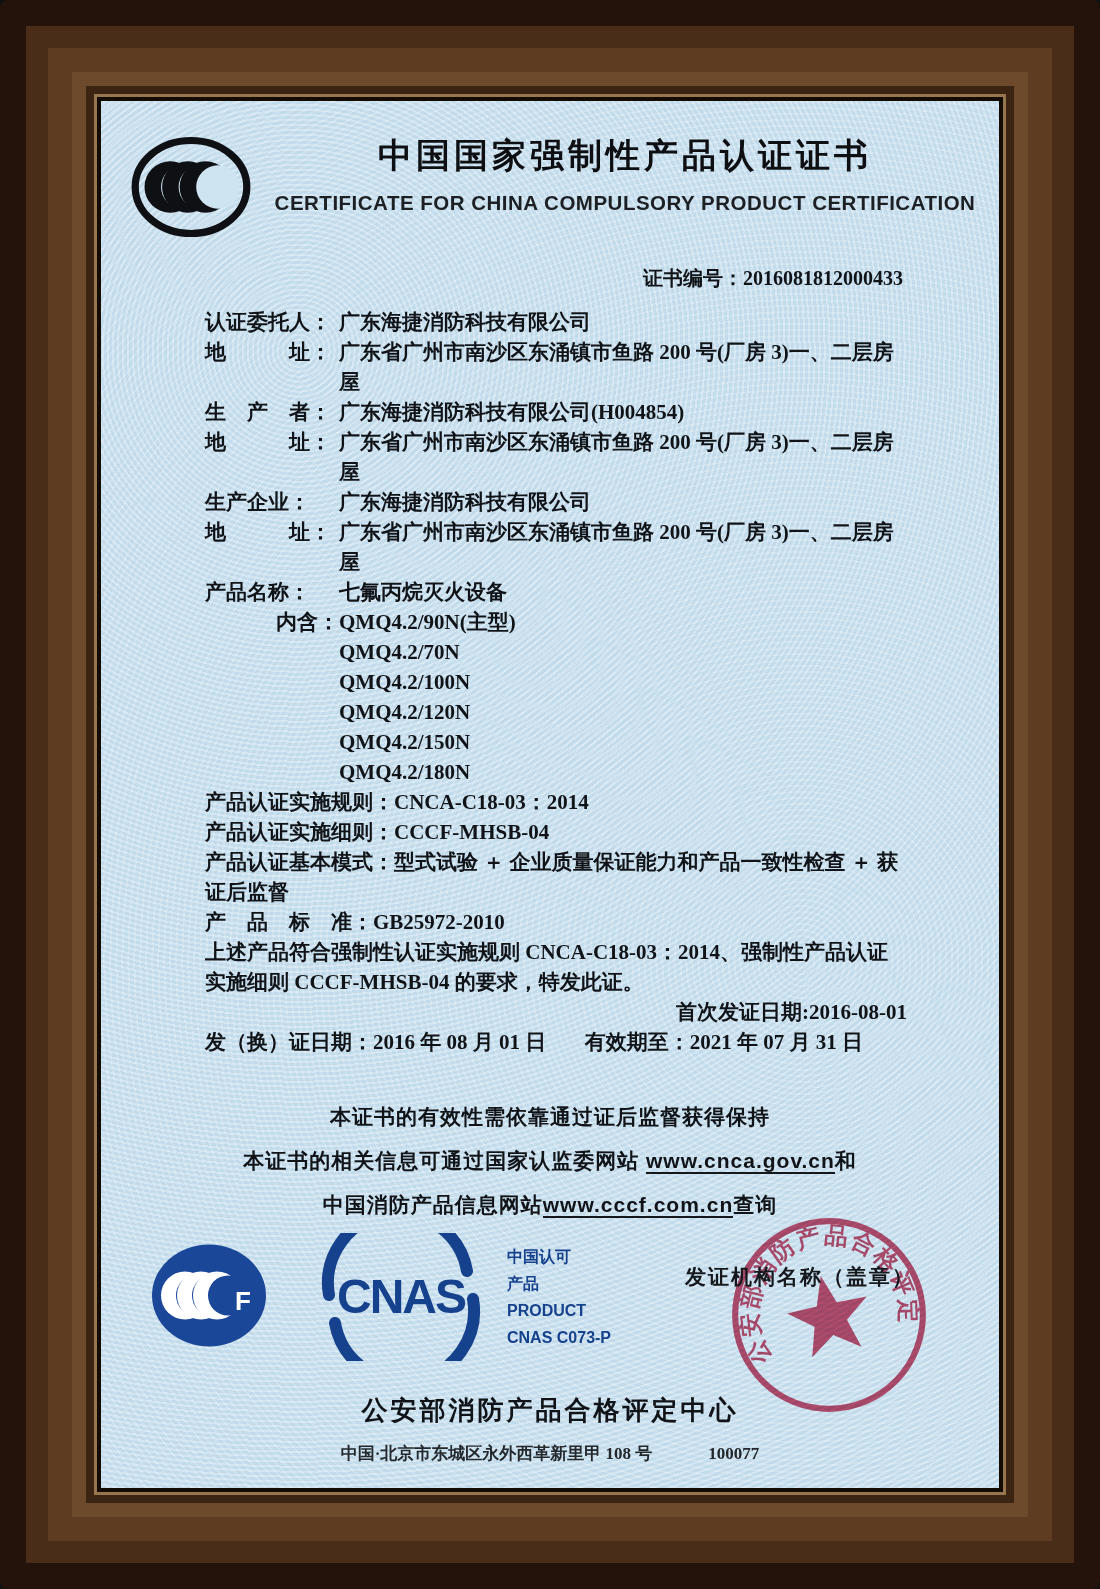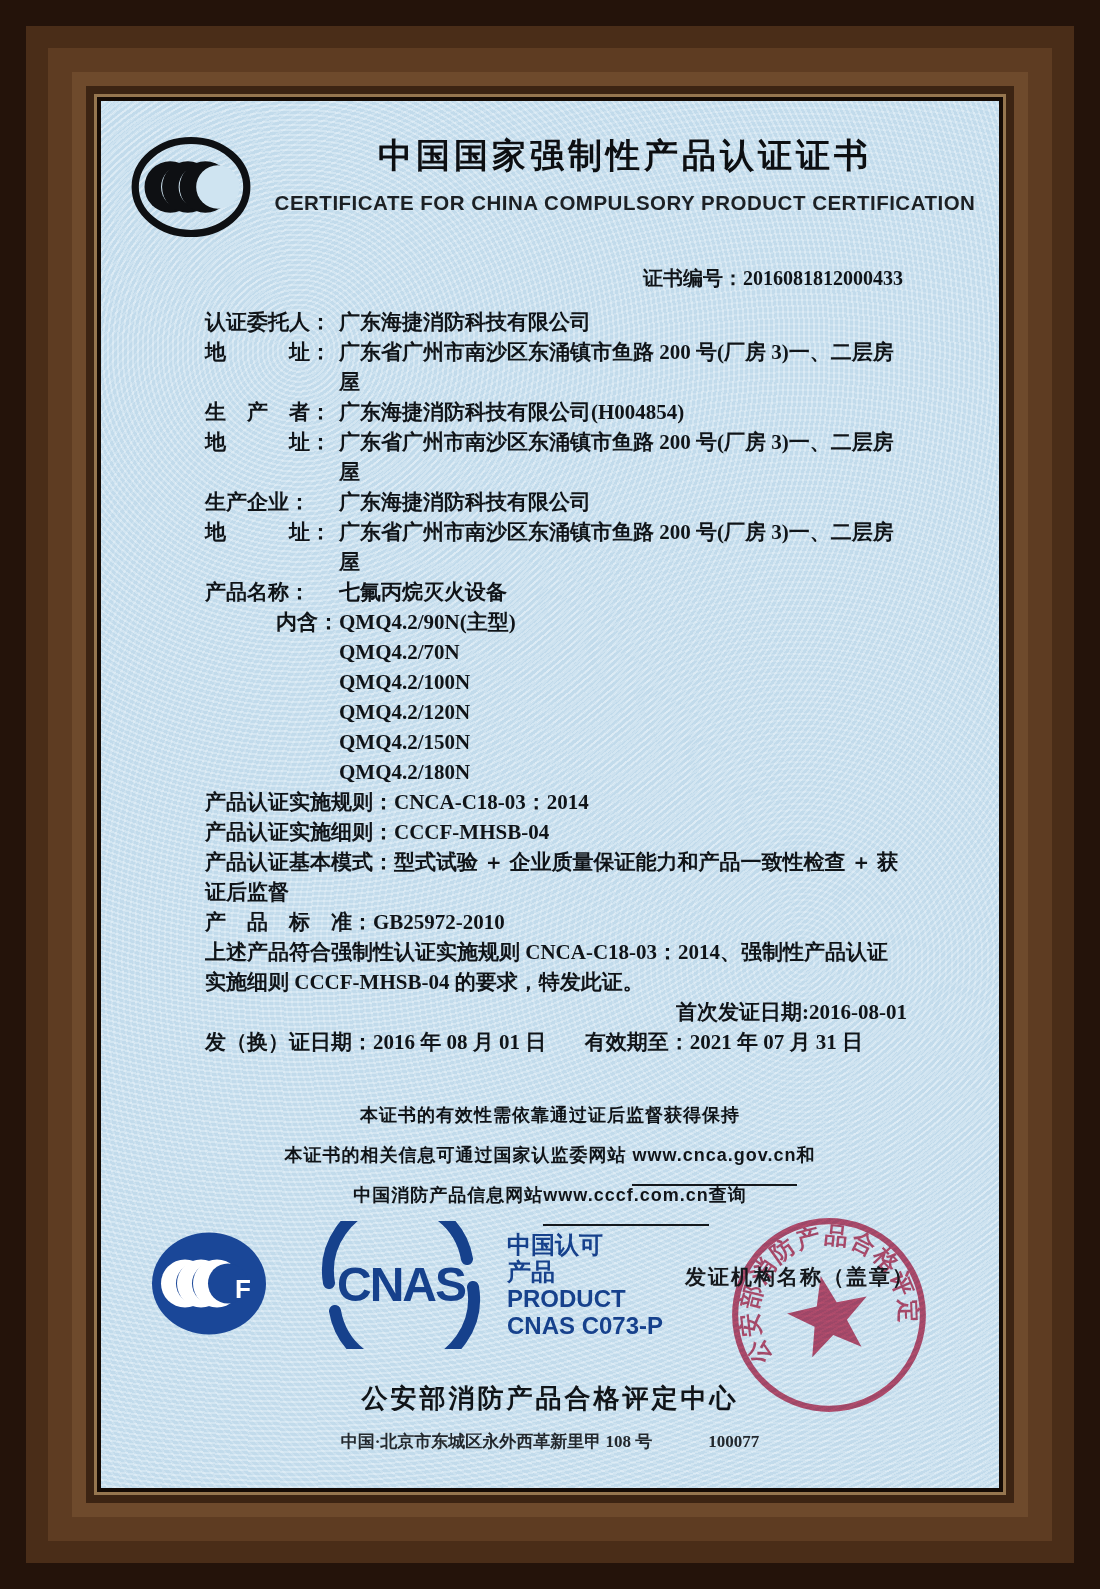--- a/index.html
+++ b/index.html
@@ -1,17 +1,17 @@
 <!DOCTYPE html>
 <html><head>
 <meta charset="utf-8">
 <style>
   html,body{margin:0;padding:0;background:#111;}
   .stage{position:relative;width:1100px;height:1589px;overflow:hidden;
-         font-family:"Liberation Serif","DejaVu Serif",serif;}
+         font-family:"Liberation Serif","DejaVu Serif",serif;border-radius:8px;}
   
   .f1{width:1100px;height:1589px;box-sizing:border-box;border:26px solid #24130a;}
   .f2{width:100%;height:100%;box-sizing:border-box;border:22px solid #4a2d18;}
   .f3{width:100%;height:100%;box-sizing:border-box;border:24px solid #5e3c22;}
   .f4{width:100%;height:100%;box-sizing:border-box;border:14px solid #6e4a2c;}
   .f5{width:100%;height:100%;box-sizing:border-box;border:8px solid #3c2413;}
   .lip{width:100%;height:100%;box-sizing:border-box;border:3px solid #96764f;}
   .gap{width:100%;height:100%;box-sizing:border-box;border:4px solid #150b05;
        box-shadow:inset 0 0 14px rgba(0,0,0,.55);}
   
@@ -33,28 +33,28 @@
   .fields{margin:14px 92px 0 104px;}
   .row{display:flex;font-size:21px;line-height:30px;font-weight:700;}
   .lbl{width:134px;flex:none;white-space:pre;}
   .lbl-inner{width:134px;flex:none;text-align:right;white-space:pre;}
   .val{flex:1;}
   .para{margin:0 92px 0 104px;font-size:21px;line-height:30px;font-weight:700;}
   .center-line{text-align:right;margin:0 92px 0 104px;font-size:21px;line-height:30px;font-weight:700;}
   
   .notices{margin-top:46px;text-align:center;
            font-family:"Liberation Sans","DejaVu Sans",sans-serif;}
-  .notice{margin:16px 0;font-size:18px;font-weight:700;letter-spacing:1px;}
-  .u{border-bottom:2px solid #14181c;padding-bottom:19px;}
+  .notice{margin:16px 0;font-size:21px;font-weight:700;letter-spacing:1px;}
+  .u{border-bottom:2px solid #14181c;padding-bottom:0;}
   
   .logorow{position:relative;margin-top:10px;height:152px;}
   .cccf-logo{position:absolute;left:48px;top:6px;width:120px;height:110px;}
   .cnas-logo{position:absolute;left:214px;top:-2px;width:172px;height:128px;}
   .accred{position:absolute;left:406px;top:8px;font-family:"Liberation Sans","DejaVu Sans",sans-serif;
-          color:#16418c;font-weight:700;font-size:24px;line-height:27px;}
+          color:#16418c;font-weight:700;font-size:16px;line-height:27px;}
   .seal-label{position:absolute;left:584px;top:1162px;font-size:21px;font-weight:700;
               letter-spacing:2px;color:#15181c;z-index:3;}
   .stamp{position:absolute;left:626px;top:1112px;width:204px;height:204px;z-index:2;
          transform:rotate(-12deg);opacity:.88;mix-blend-mode:multiply;}
   
   .issuer-name{margin-top:6px;text-align:center;font-family:"Liberation Sans","DejaVu Sans",sans-serif;
                font-size:26px;font-weight:800;letter-spacing:3px;}
   .issuer-addr{margin-top:14px;text-align:center;font-size:17px;font-weight:600;color:#23282d;}
   .issuer-addr .gap2{display:inline-block;width:56px;}
 </style>

